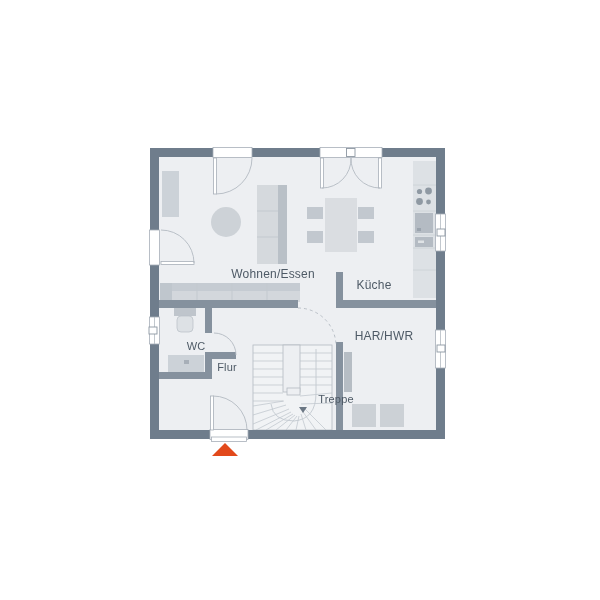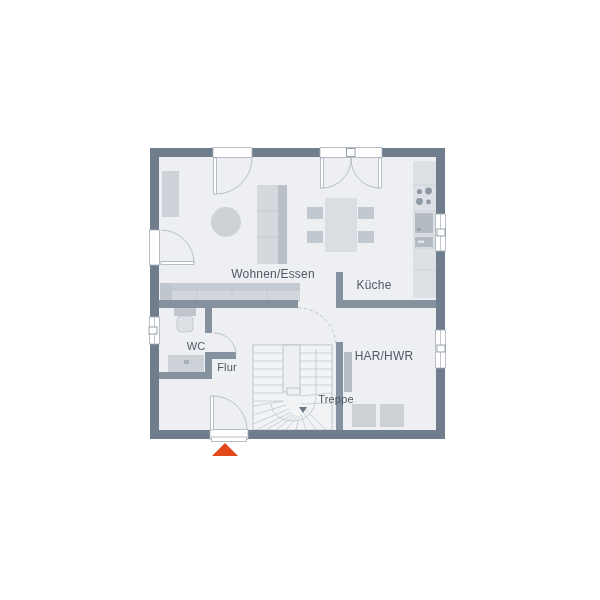--- a/index.html
+++ b/index.html
@@ -140,14 +140,14 @@
   </g>
 
   <polygon points="225,443 212,456 238,456" fill="#e2491b"></polygon>
 </svg>
 
   <div class="room-label big" style="left:273px;top:274px;text-align:center;">Wohnen/Essen</div>
   <div class="room-label big" style="left:374px;top:285px;">Küche</div>
   <div class="room-label" style="left:196px;top:346px;">WC</div>
   <div class="room-label" style="left:227px;top:367px;">Flur</div>
   <div class="room-label" style="left:307px;top:399px;margin-left:29px;">Treppe</div>
-  <div class="room-label big" style="left:384px;top:356px;">HAR/HWR</div>
+  <div class="room-label big" style="left:384px;top:336px;">HAR/HWR</div>
 </div>
 
 </body></html>

